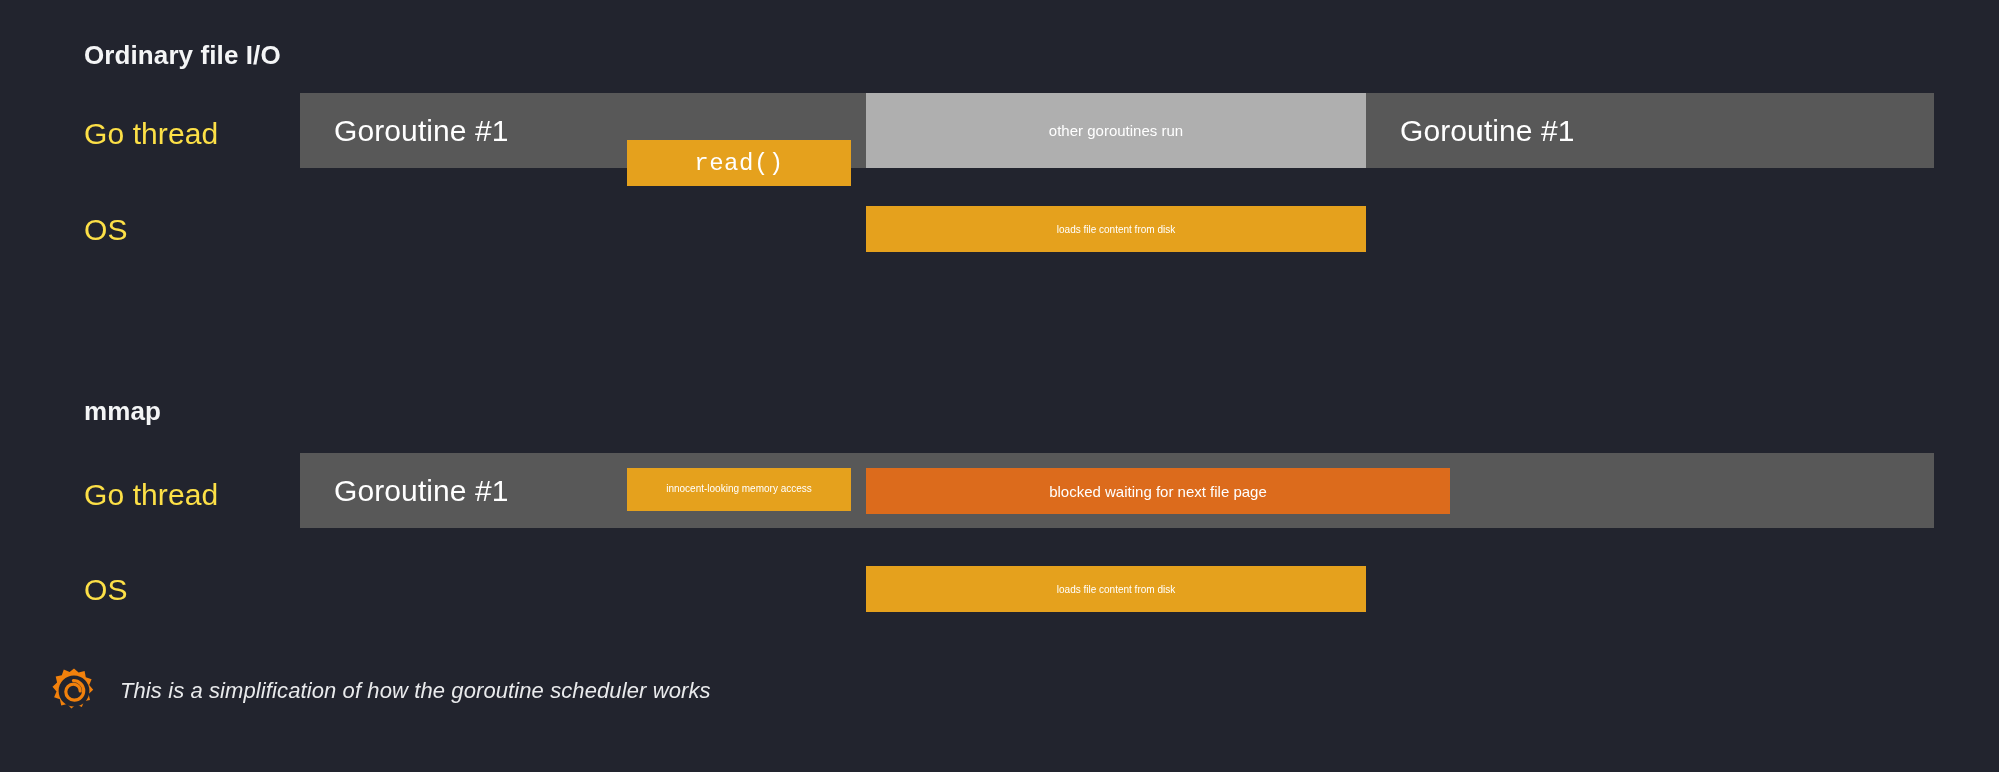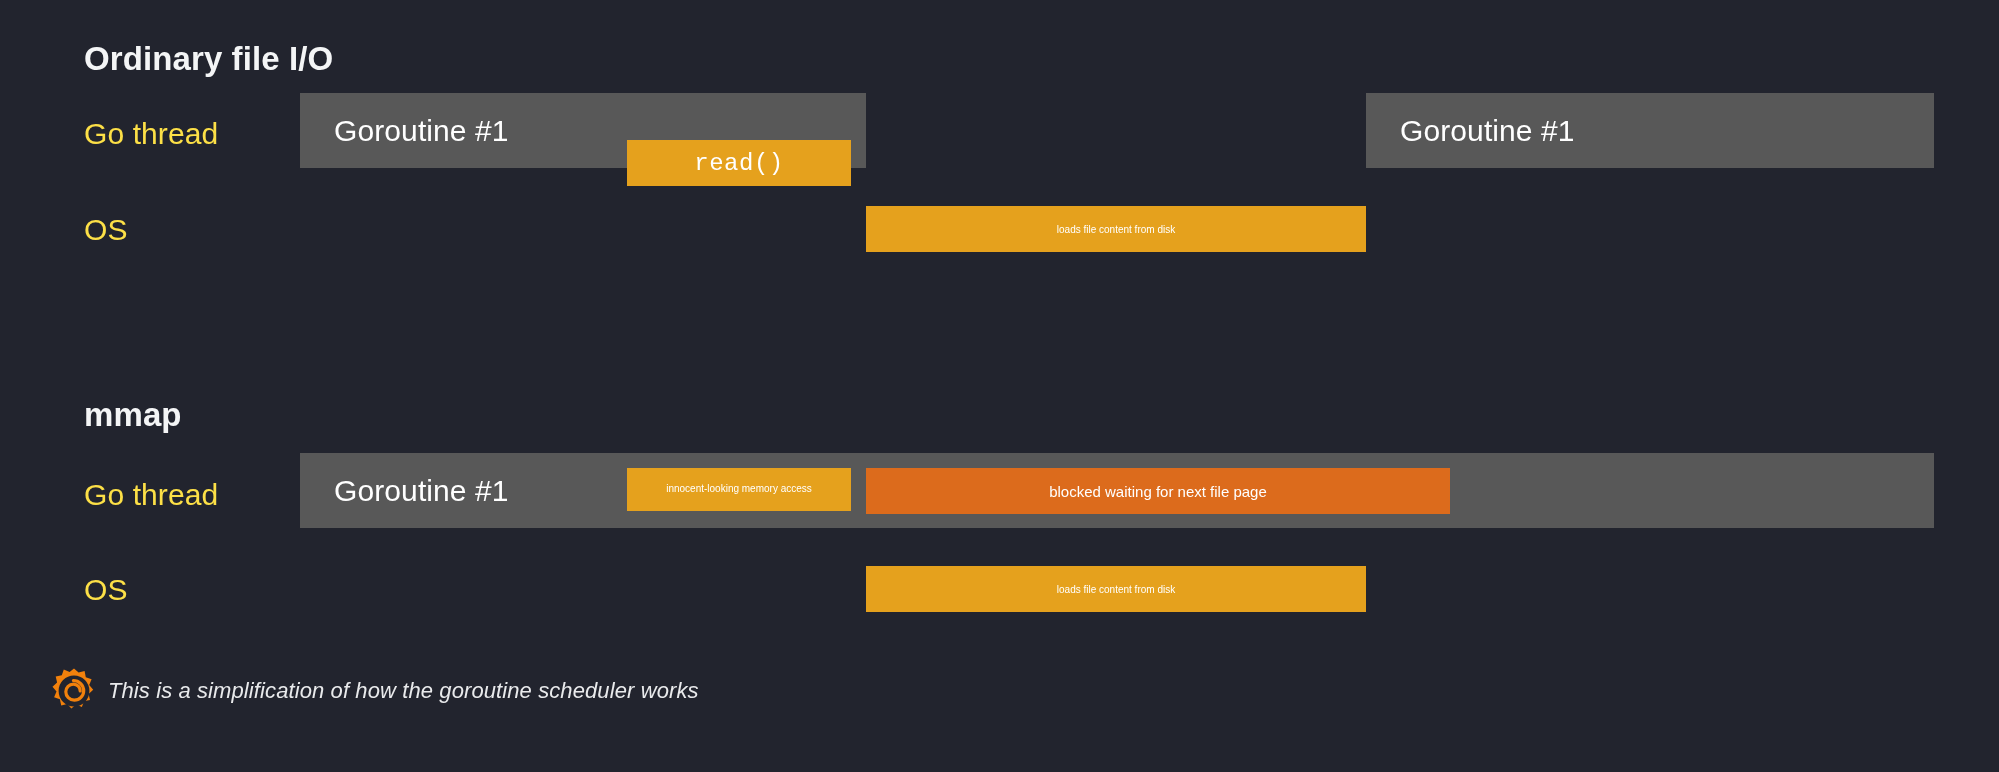--- a/index.html
+++ b/index.html
@@ -13,21 +13,21 @@
   .slide {
     position: relative;
     width: 1999px;
     height: 772px;
     background: #22242E;
   }
 
   
   .section-title {
     position: absolute;
-    font-size: 33px;
+    font-size: 26px;
     font-weight: bold;
     color: #F4F5F6;
     letter-spacing: 0.1px;
     white-space: nowrap;
   }
   #title-ordinary { left: 84px; top: 40px; }
   #title-mmap     { left: 84px; top: 396px; }
 
   
   .row-label {
@@ -99,21 +99,21 @@
   
   #m-osload { left: 866px;  top: 566px; width: 500px;  height: 46px; }
 
   
   #footnote {
     position: absolute;
     left: 50px;
     top: 667px;
     display: flex;
     align-items: center;
-    gap: 10px;
+    gap: 22px;
   }
   #gopher-icon { width: 48px; height: 48px; display: block; }
   #footnote-text {
     font-size: 22px;
     font-style: italic;
     color: #E9EAEC;
     white-space: nowrap;
     letter-spacing: 0.1px;
   }
 </style>
@@ -123,20 +123,21 @@
 <div class="slide">
 
   <div class="section-title" id="title-ordinary">Ordinary file I/O</div>
 
   <div class="row-label" id="label-go-1">Go thread</div>
 
   <div class="bar bar-thread left-text" id="o-gor1">Goroutine #1</div>
 
   <div class="bar bar-amber mono" id="o-read">read()</div>
 
+  <div class="bar bar-idle" id="o-idle">other goroutines run</div>
 
   <div class="bar bar-thread left-text" id="o-gor2">Goroutine #1</div>
 
   <div class="row-label" id="label-os-1">OS</div>
 
   <div class="bar bar-amber" id="o-osload">loads file content from disk</div>
 
   <div class="section-title" id="title-mmap">mmap</div>
 
   <div class="row-label" id="label-go-2">Go thread</div>

